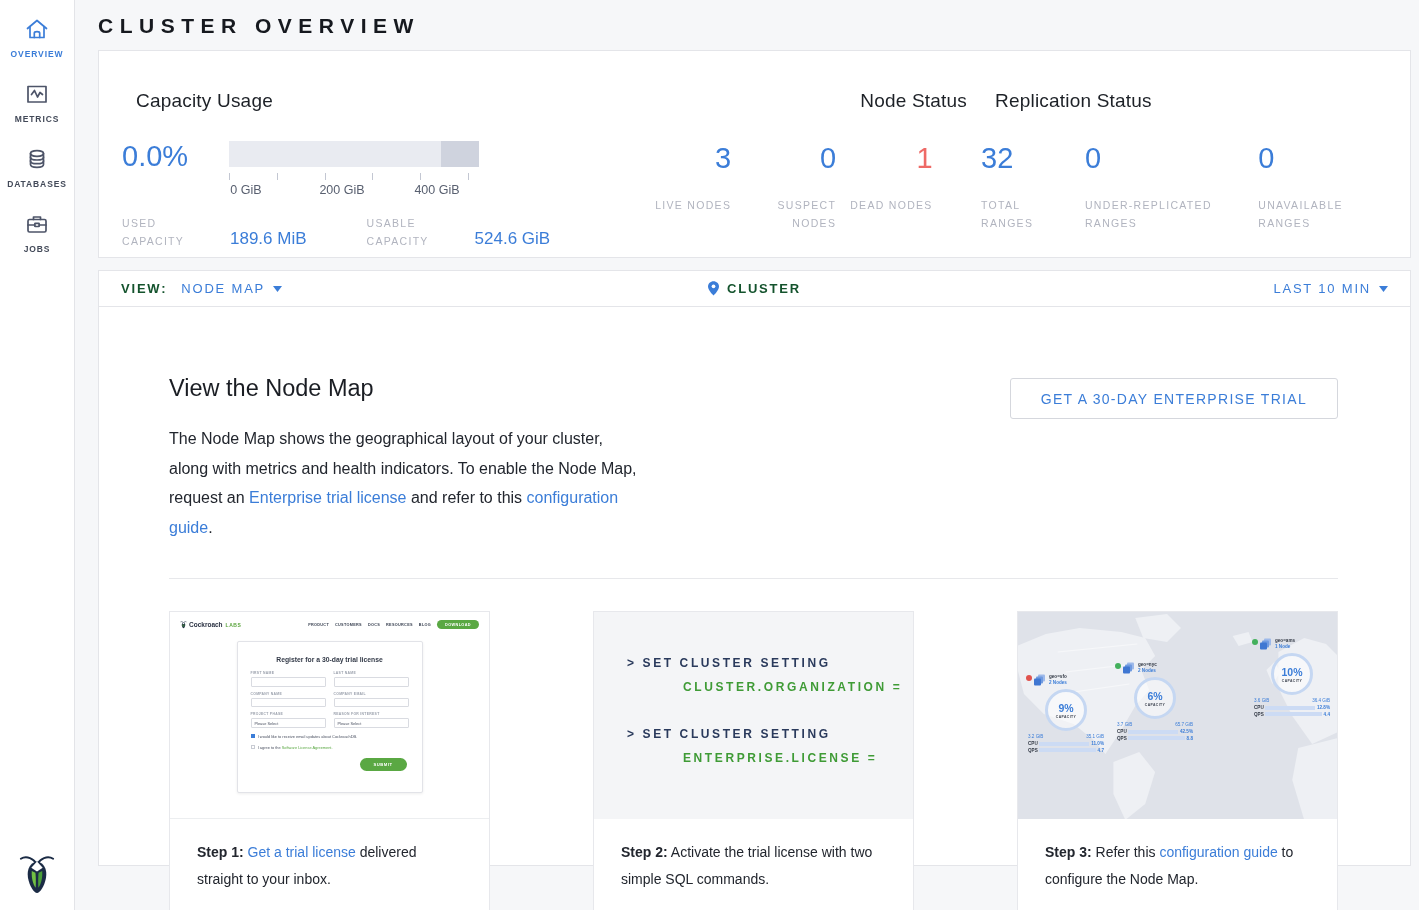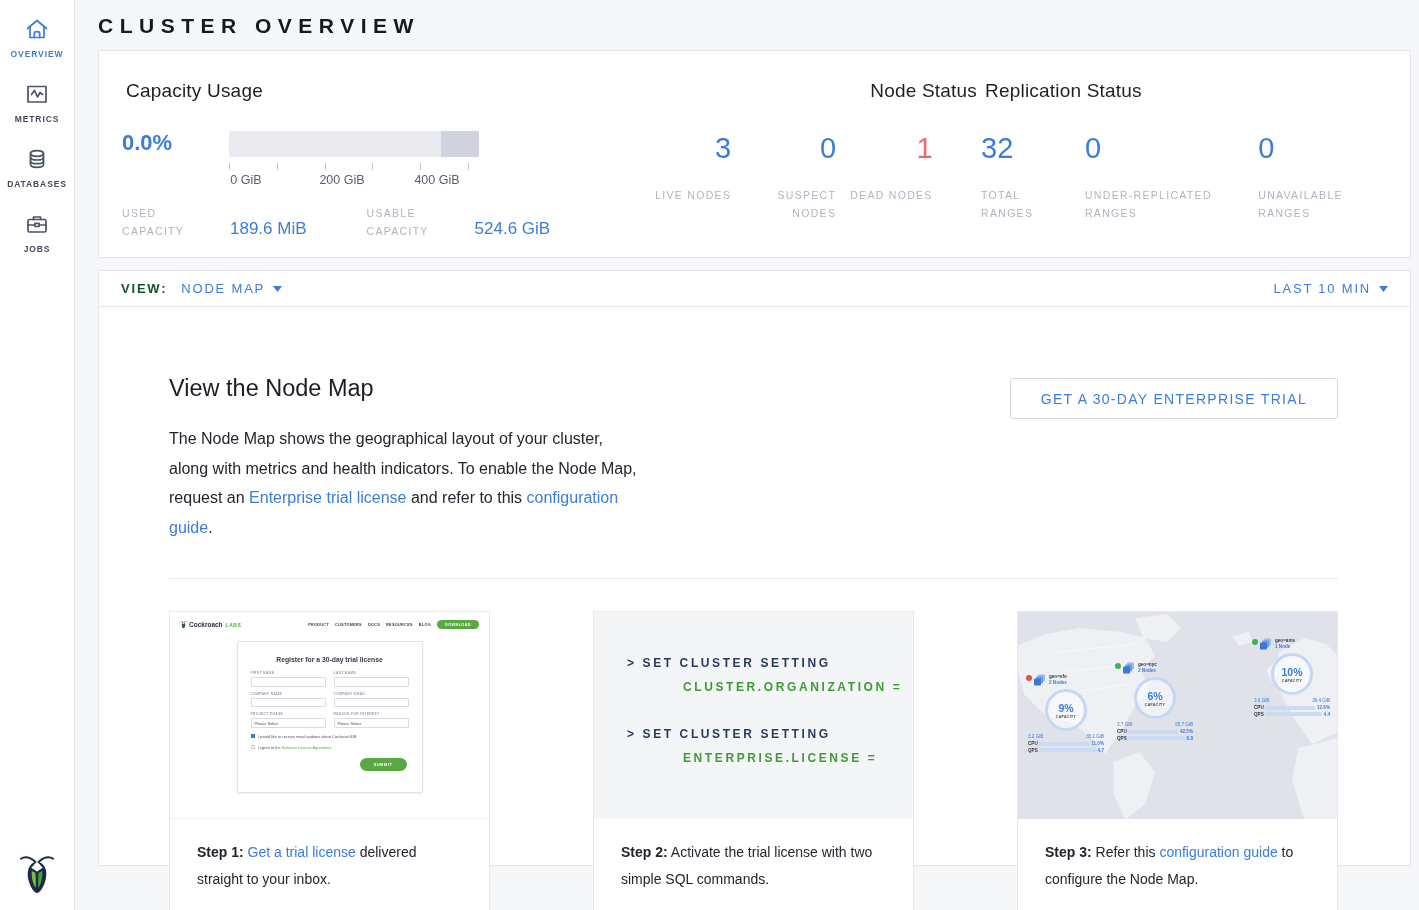--- a/index.html
+++ b/index.html
@@ -31,24 +31,24 @@
   h1.page-title {
     font-size:21px; font-weight:600; letter-spacing:6.5px;
     color:#16191f; margin:14px 0 12px 0;
   }
 
   
   .summary-card {
     background:#fff; border:1px solid #e4e5e9; height:208px;
     padding:25px 0 0 23px; display:flex;
   }
-  .summary-card h2 { font-size:19px; font-weight:500; color:#1d2127; margin:4px; letter-spacing:.2px; }
+  .summary-card h2 { font-size:19px; font-weight:500; color:#1d2127; margin:14px; letter-spacing:.2px; }
   .cap-col { width:528px; }
   .cap-row { display:flex; margin-top:30px; }
-  .cap-pct { font-size:22px; color:#3b7dd8; width:107px; line-height:1;font-weight:bold; }
+  .cap-pct { font-size:29px; color:#3b7dd8; width:107px; line-height:1; }
   .bar-wrap { position:relative; width:250px; height:62px; margin-top:-1px; }
   .bar { height:26px; background:#e9ebf1; position:relative; }
   .bar-dark { position:absolute; left:84.8%; right:0; top:0; bottom:0; background:#cfd3de; }
   .tick { position:absolute; top:32px; width:1px; height:7px; background:#c3c7d2; }
   .t0{left:0;} .t1{left:19.2%;} .t2{left:38.4%;} .t3{left:57.2%;} .t4{left:76.4%;} .t5{left:95.6%;}
   .tick-label { position:absolute; top:42px; font-size:12.5px; color:#596070;
     transform:translateX(-50%); white-space:nowrap;margin-left:17px; }
   .tl0{left:0;} .tl1{left:38.4%;} .tl2{left:76.4%;}
   .cap-stats { display:flex; margin-top:12px; }
   .cap-stat { display:flex; align-items:flex-end; }
@@ -288,20 +288,27 @@
   <section class="viewbar">
     <div class="vb-left">
       <span class="vb-label">VIEW:</span>
       <button class="vb-link">
         <span>NODE MAP</span>
         <svg class="caret" viewBox="0 0 9 6">
             <polygon points="0,0 9,0 4.5,6" fill="#3b7dd8"></polygon>
           </svg>
       </button>
     </div>
+    <div class="vb-center">
+      <svg class="pin" viewBox="0 0 12 16">
+        <path d="M6 0 C2.7 0 0 2.6 0 5.8 C0 10 6 15.6 6 15.6 S12 10 12 5.8 C12 2.6 9.3 0 6 0 Z" fill="#3b7dd8"></path>
+        <circle cx="6" cy="5.6" r="2" fill="#ffffff"></circle>
+      </svg>
+      <span class="vb-label">CLUSTER</span>
+    </div>
     <div class="vb-right">
       <button class="vb-link">
         <span>LAST 10 MIN</span>
         <svg class="caret" viewBox="0 0 9 6">
             <polygon points="0,0 9,0 4.5,6" fill="#3b7dd8"></polygon>
           </svg>
       </button>
     </div>
   </section>
 

